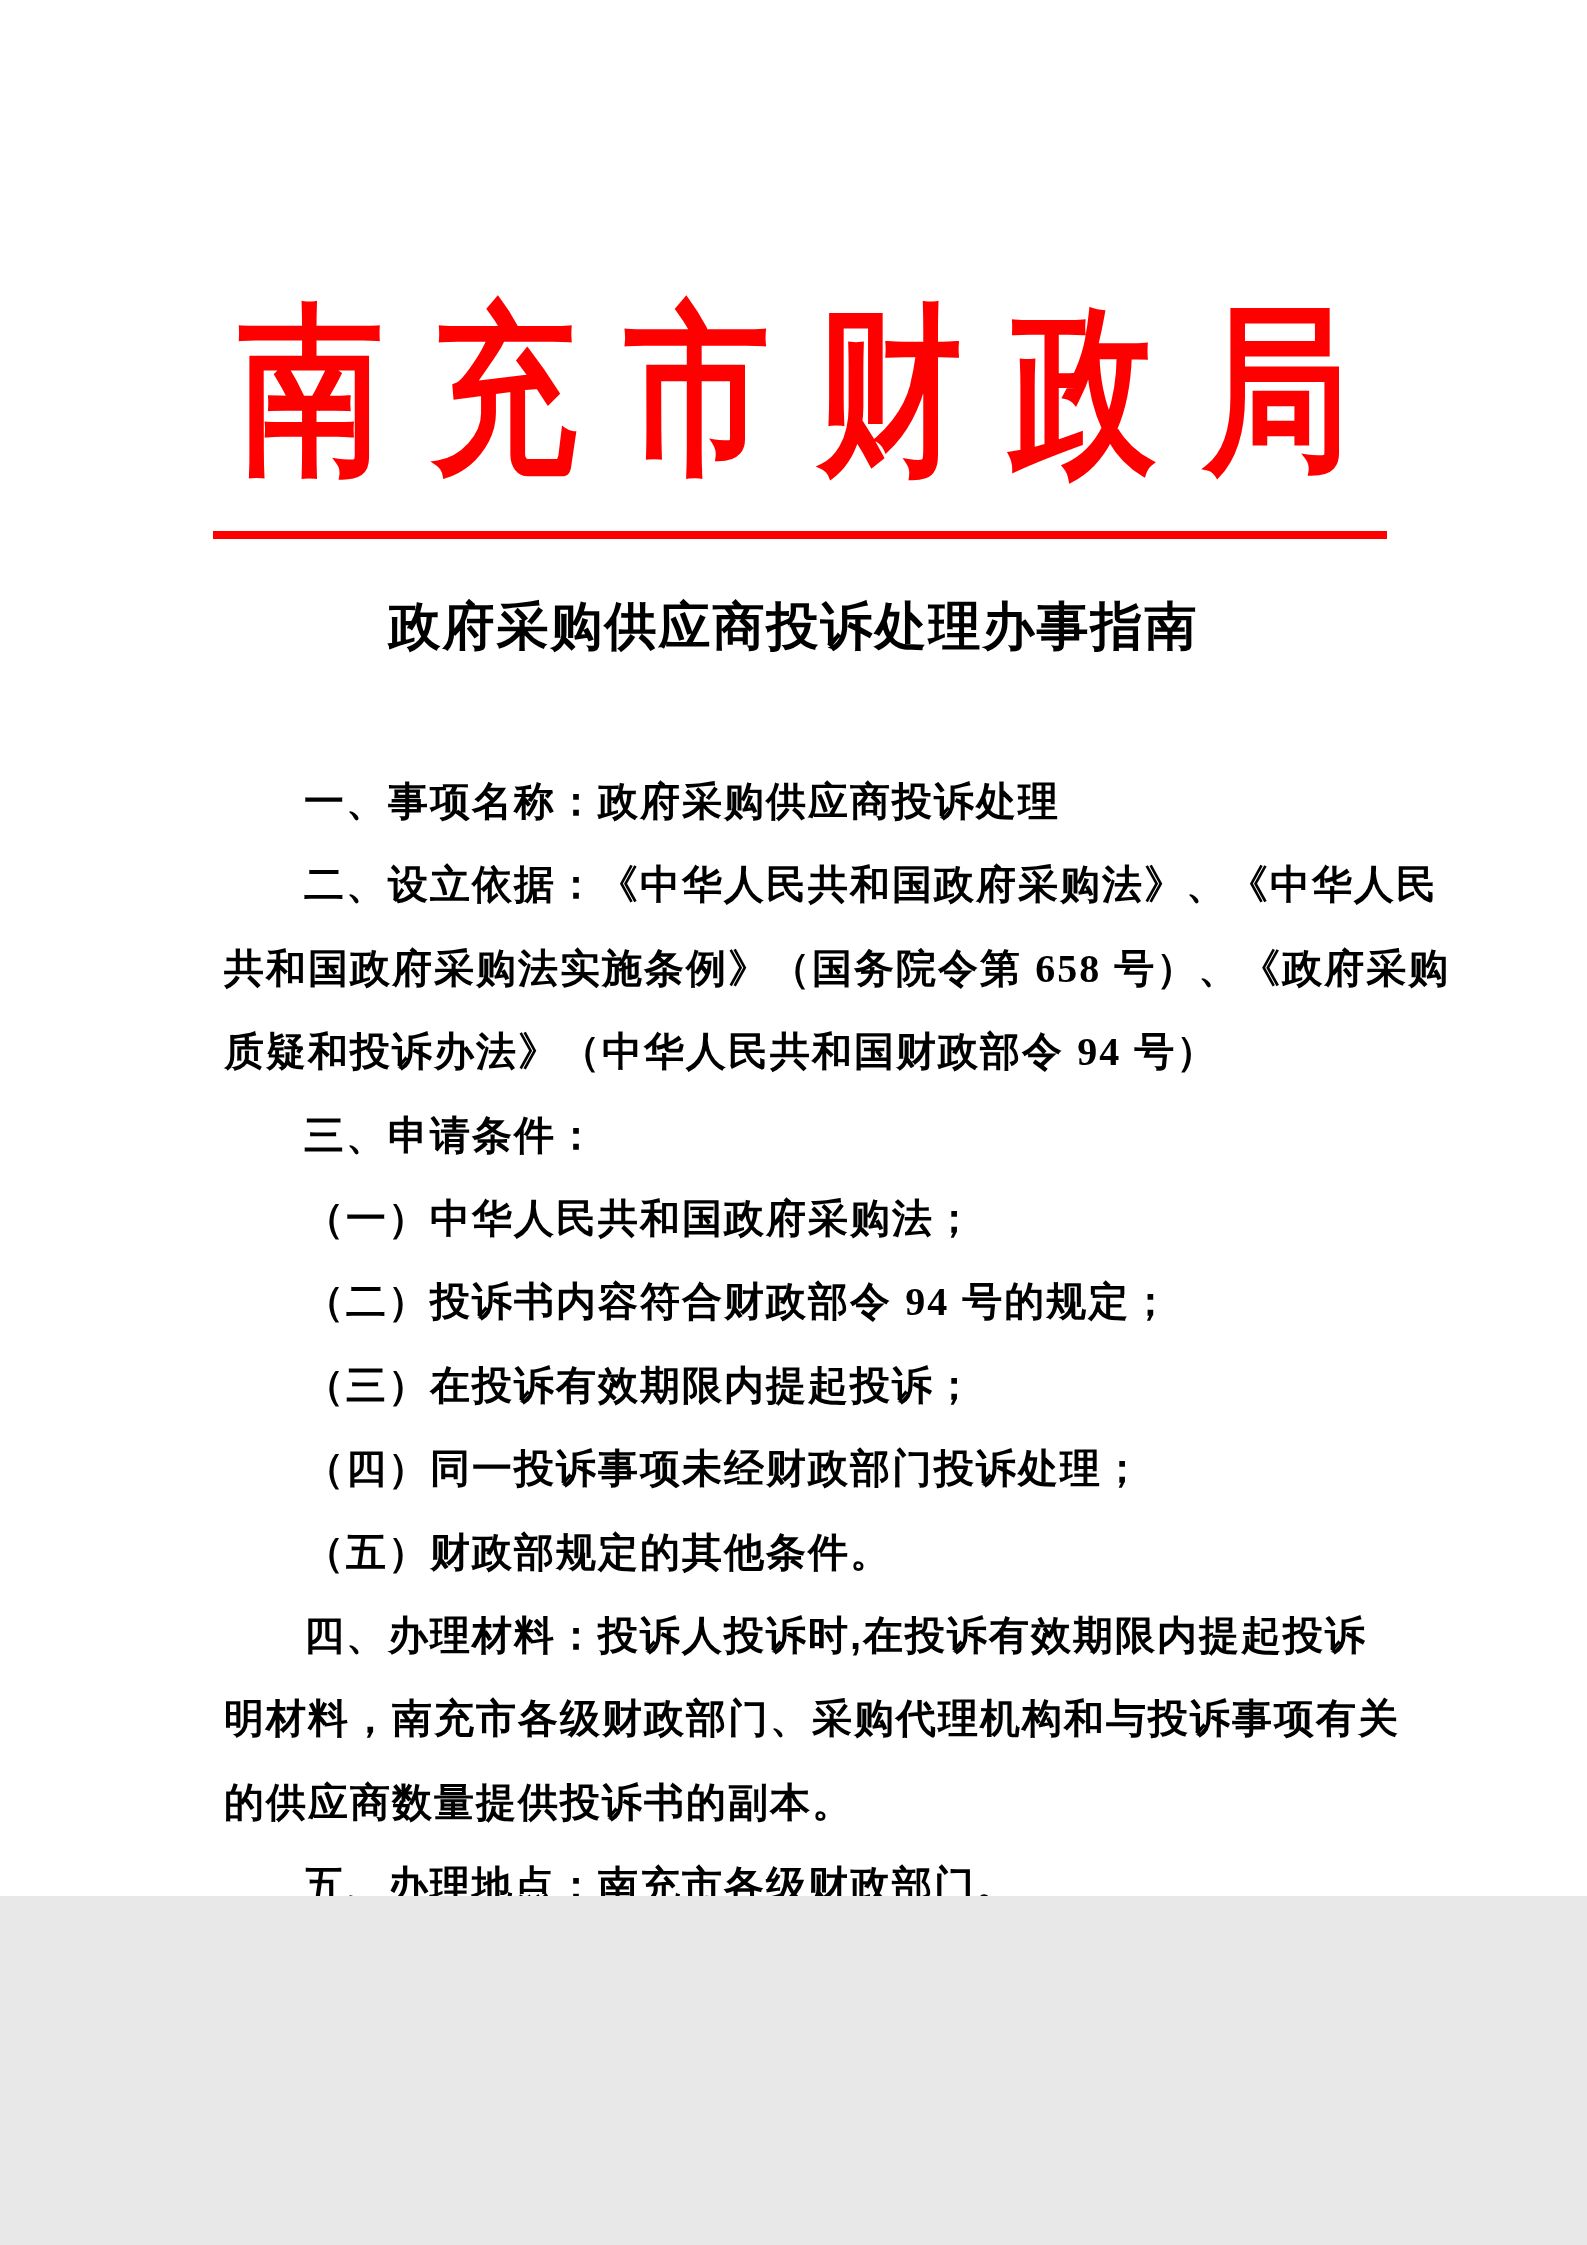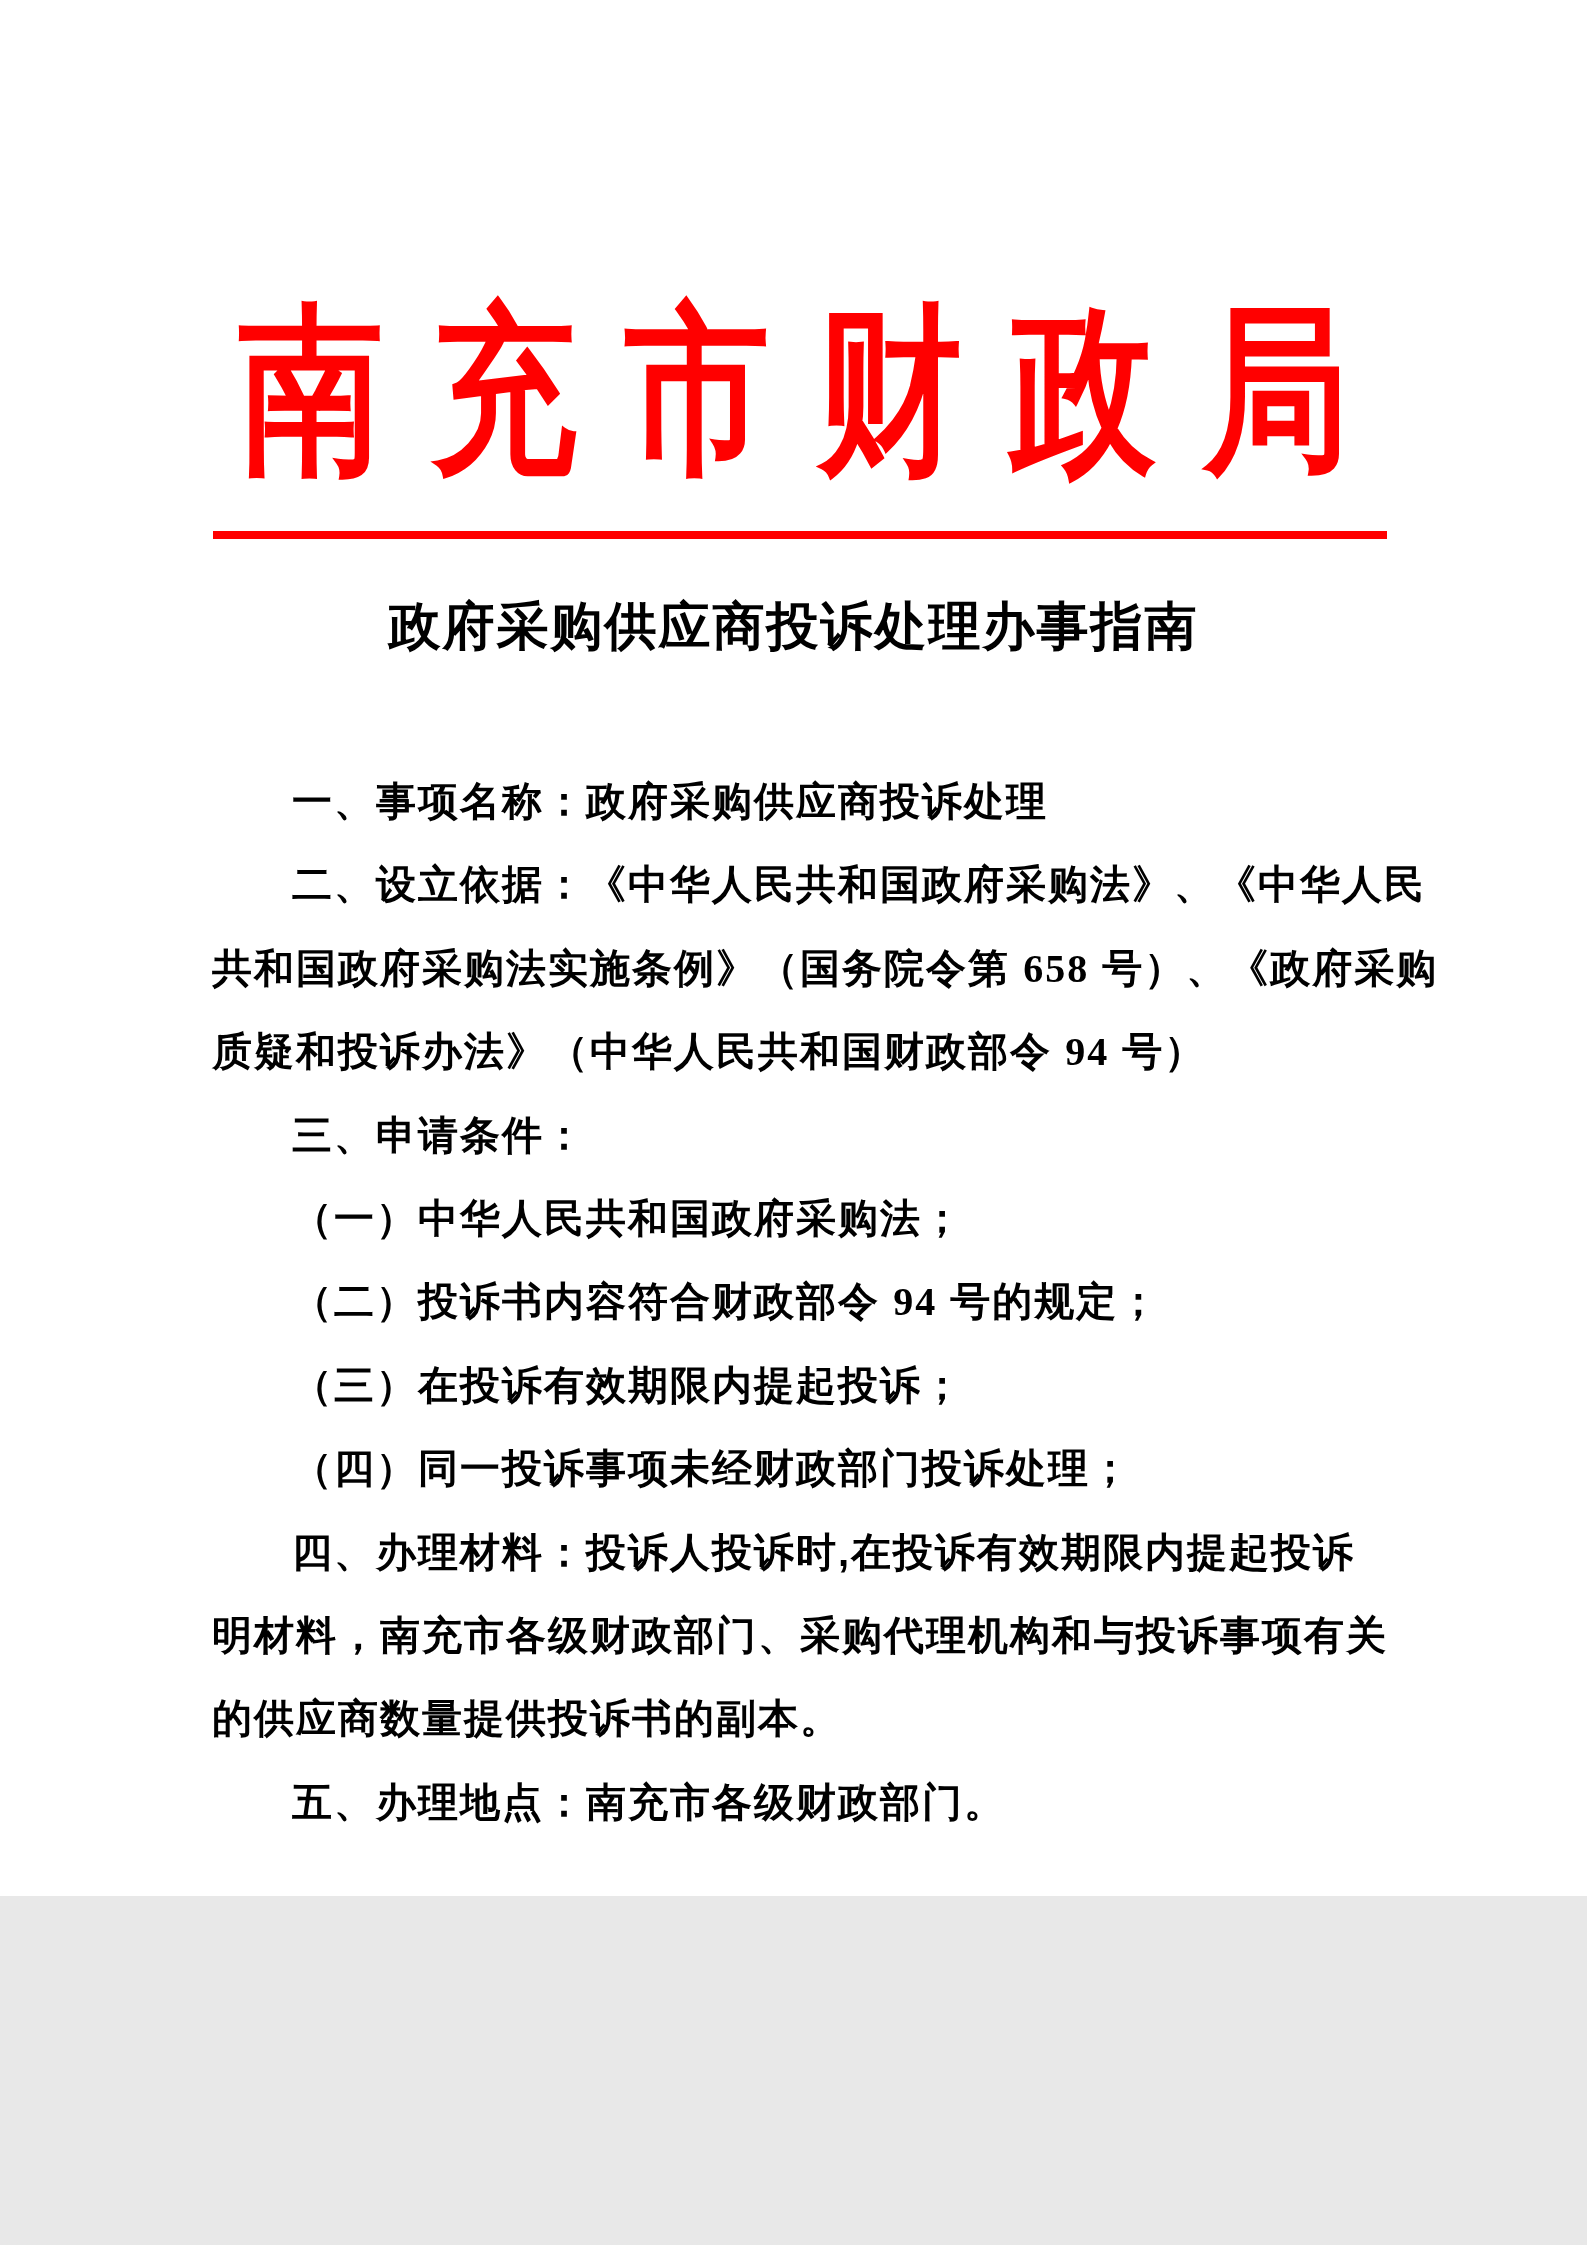--- a/index.html
+++ b/index.html
@@ -56,21 +56,21 @@
   .doc-body {
     position: absolute;
     left: 212px;
     top: 760px;
     width: 1212px;
     font-size: 40px;
     font-weight: bold;
     line-height: 83.4px;
     letter-spacing: 2px;
   }
-  .line { white-space: nowrap; }
+  .line { white-space: nowrap; margin-left: 12px; }
   .indent { text-indent: 80px; }
   
   .num { font-family: "Liberation Serif", "DejaVu Serif", serif; }
   
   .footer {
     position: absolute;
     left: 0; right: 0;
     top: 2082px;
     text-align: center;
     font-family: "Liberation Serif", "DejaVu Serif", serif;
@@ -95,20 +95,21 @@
   <div class="doc-body">
     <div class="line indent wrap-digits">一、事项名称：政府采购供应商投诉处理</div>
     <div class="line indent wrap-digits">二、设立依据：《中华人民共和国政府采购法》、《中华人民</div>
     <div class="line wrap-digits">共和国政府采购法实施条例》（国务院令第 <span class="num">658</span> 号）、《政府采购</div>
     <div class="line wrap-digits">质疑和投诉办法》（中华人民共和国财政部令 <span class="num">94</span> 号）</div>
     <div class="line indent wrap-digits">三、申请条件：</div>
     <div class="line indent wrap-digits">（一）中华人民共和国政府采购法；</div>
     <div class="line indent wrap-digits">（二）投诉书内容符合财政部令 <span class="num">94</span> 号的规定；</div>
     <div class="line indent wrap-digits">（三）在投诉有效期限内提起投诉；</div>
     <div class="line indent wrap-digits">（四）同一投诉事项未经财政部门投诉处理；</div>
+    <div class="line indent wrap-digits">（五）财政部规定的其他条件。</div>
     <div class="line indent wrap-digits">四、办理材料：投诉人投诉时,在投诉有效期限内提起投诉</div>
     <div class="line wrap-digits">明材料，南充市各级财政部门、采购代理机构和与投诉事项有关</div>
     <div class="line wrap-digits">的供应商数量提供投诉书的副本。</div>
     <div class="line indent wrap-digits">五、办理地点：南充市各级财政部门。</div>
   </div>
 
   <div class="footer">- 1 -</div>
 
 </div>
 

